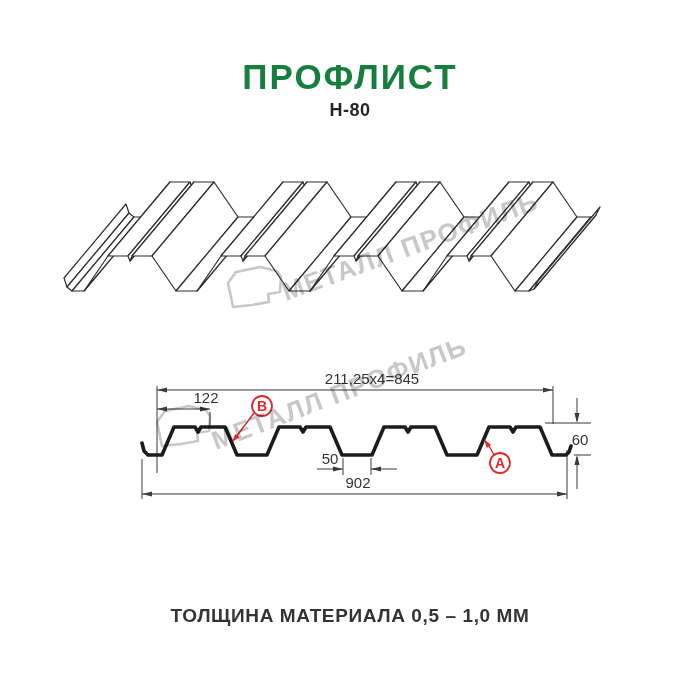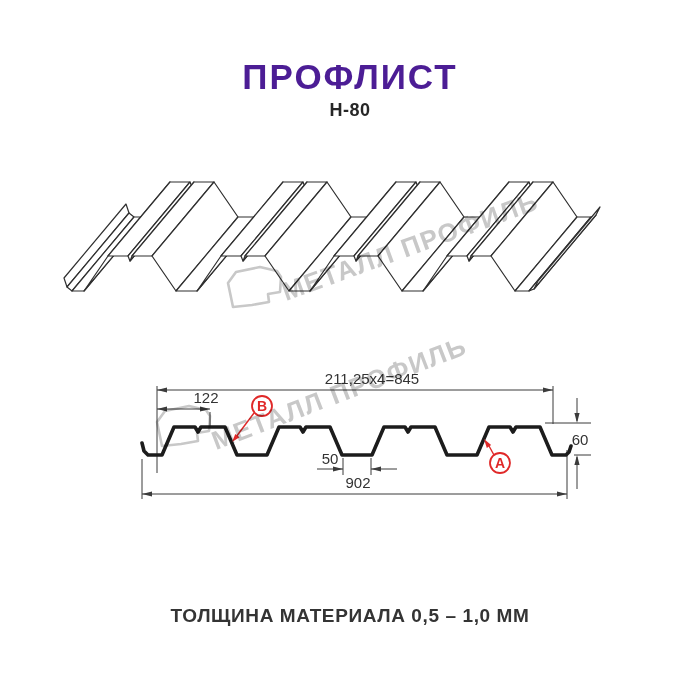--- a/index.html
+++ b/index.html
@@ -1,19 +1,19 @@
 <!DOCTYPE html>
 <html><head>
 <meta charset="utf-8">
 <style>
   html,body{margin:0;padding:0;background:#ffffff;}
   .page{position:relative;width:700px;height:700px;background:#ffffff;overflow:hidden;
         font-family:"Liberation Sans", sans-serif;}
   .title{position:absolute;left:0;top:57px;width:700px;text-align:center;
-         font-size:35px;font-weight:bold;letter-spacing:2px;color:#4c1d95;}
+         font-size:35px;font-weight:bold;letter-spacing:2px;color:#15803d;}
   .subtitle{position:absolute;left:0;top:100px;width:700px;text-align:center;
          font-size:18px;font-weight:bold;letter-spacing:.5px;color:#262626;}
   .footer{position:absolute;left:0;top:605px;width:700px;text-align:center;
          font-size:19px;font-weight:700;letter-spacing:.6px;color:#343434;}
   svg{position:absolute;left:0;top:0;}
   .iso-face{fill:#ffffff;stroke:#2f2f2f;stroke-width:1.2;stroke-linejoin:round;}
   .profile{fill:none;stroke:#1c1c1c;stroke-width:3.6;stroke-linejoin:round;stroke-linecap:round;}
   .dim{stroke:#3b3b3b;stroke-width:1;fill:none;}
   .dimarrow{fill:#3b3b3b;stroke:none;}
   .dimtext{fill:#333333;font-family:"Liberation Sans",sans-serif;font-size:15px;}

